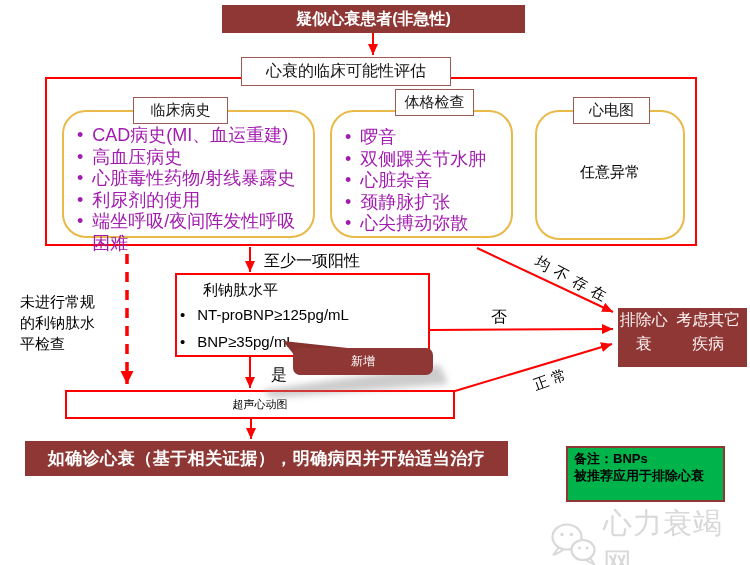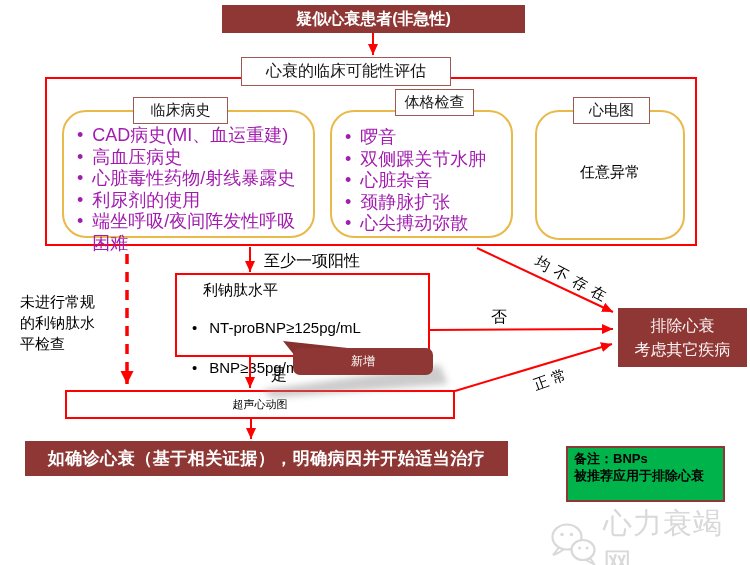--- a/index.html
+++ b/index.html
@@ -35,29 +35,29 @@
 
   .list{z-index:2;color:#a21caf;font-size:18px;}
   .list .item{display:flex;line-height:21.5px;}
   .list .item::before{content:"•";margin:0 9px 0 3px;}
   .list1{left:74px;top:125px;width:238px;}
   .list2{left:342px;top:127px;width:170px;}
   .any-abnormal{left:535px;top:163px;width:150px;text-align:center;font-size:15px;z-index:2;color:#000;}
 
   .natri-box{left:175px;top:273px;width:255px;height:84px;border:2px solid var(--arrowred);background:#fff;z-index:2;}
   .natri-title{padding:6px 0 1px 10px;font-size:15px;color:#000;margin-left:16px;}
-  .natri-box .item{display:flex;font-size:15px;line-height:27px;padding-left:12px;color:#000;margin-top:13px;}
+  .natri-box .item{display:flex;font-size:15px;line-height:27px;color:#000;}
   .natri-box .item::before{content:"•";margin:0 12px 0 3px;}
 
   .echo-box{left:65px;top:390px;width:390px;height:29px;border:2px solid var(--arrowred);
     background:#fff;text-align:center;font-size:11px;line-height:25px;z-index:2;color:#000;}
   .treatment-box{left:25px;top:441px;width:483px;height:35px;background:var(--darkred);
     color:#fff;font-weight:bold;font-size:17px;line-height:35px;text-align:center;letter-spacing:0.5px;}
   .exclude-box{left:618px;top:308px;width:129px;height:59px;background:var(--darkred);
-    color:#faf2f2;font-size:16px;text-align:center;display:flex;flex-direction:column;justify-content:center;}
+    color:#faf2f2;font-size:16px;text-align:center;display:flex;flex-direction:row;justify-content:center;}
   .exclude-box span{line-height:24px;}
 
   .note-box{left:566px;top:446px;width:159px;background:var(--green);border:2px solid var(--darkred);
     color:#000;font-weight:bold;font-size:13px;line-height:17px;padding:2px 3px 16px 6px;}
 
   .new-badge{left:293px;top:348px;width:140px;height:27px;color:#fff;font-size:12px;
     line-height:27px;text-align:center;z-index:5;}
 
   .lbl{z-index:5;color:#000;white-space:nowrap;}
   .lbl-atleast{left:264px;top:251px;font-size:16px;}

